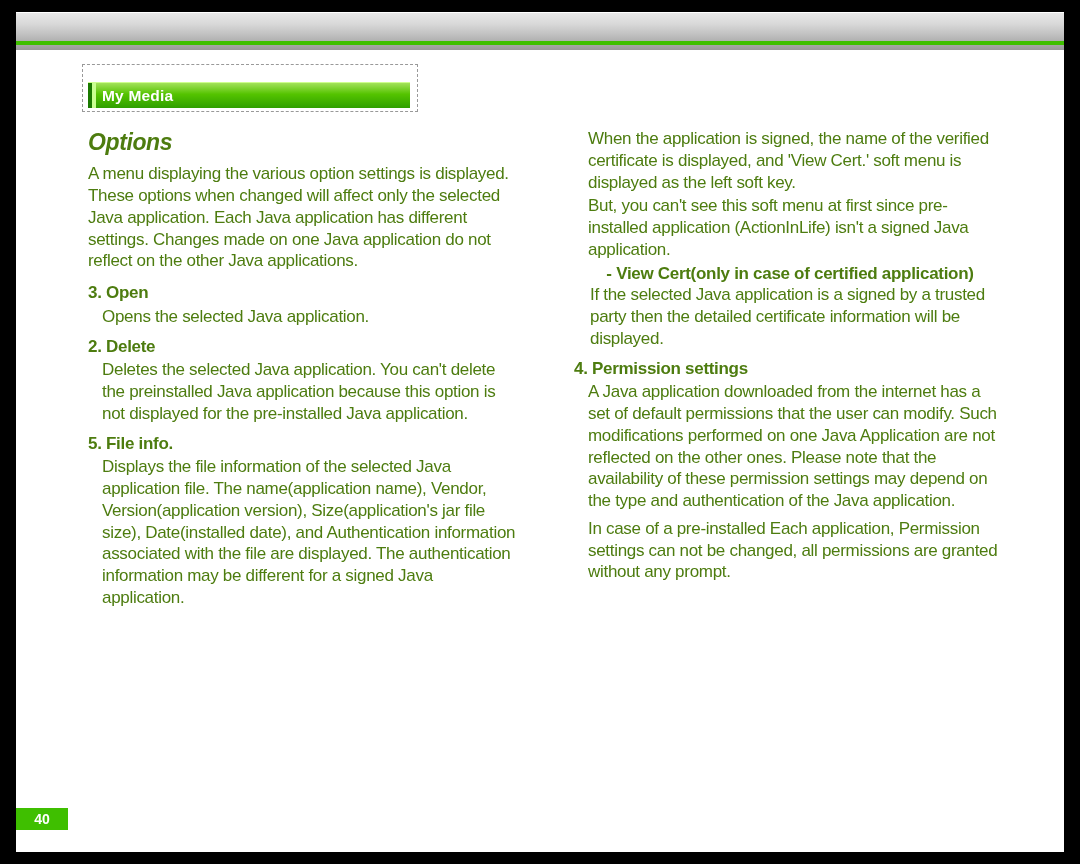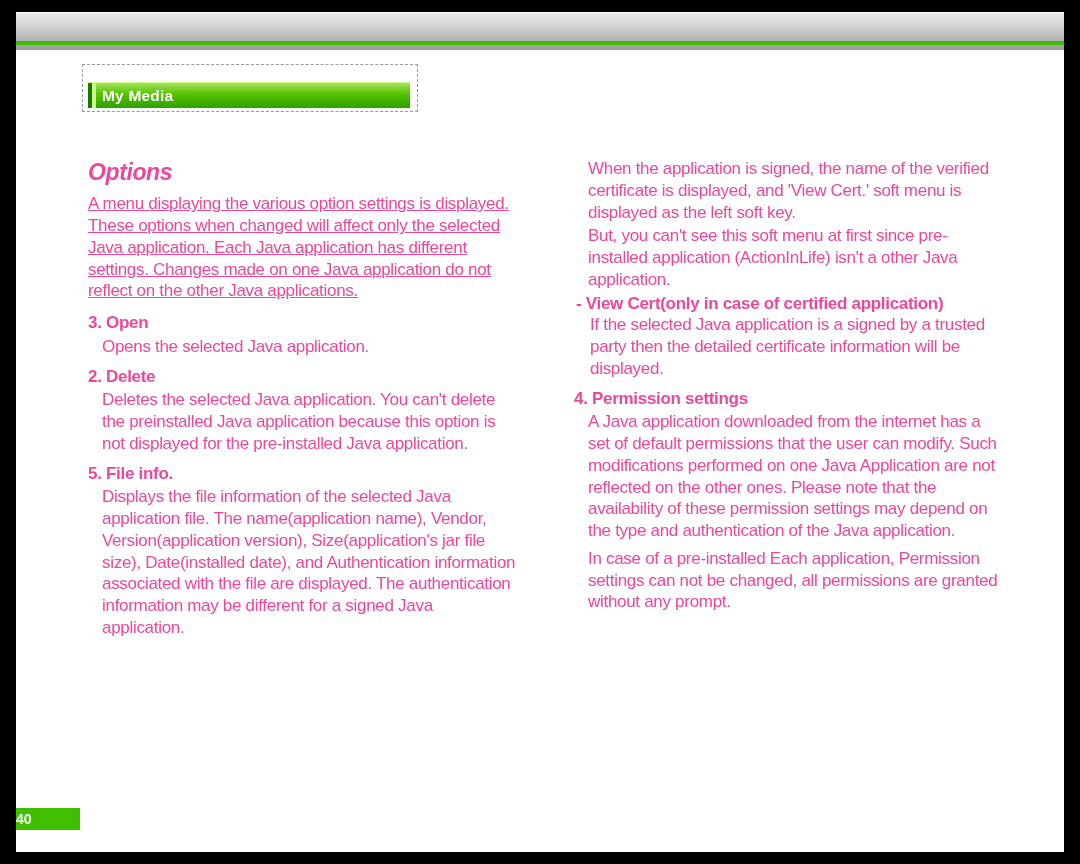--- a/index.html
+++ b/index.html
@@ -60,68 +60,68 @@
     letter-spacing: 0.2px;
   }
   .content {
     position: absolute;
     left: 72px;
     right: 60px;
     top: 116px;
     bottom: 60px;
     display: flex;
     gap: 56px;
-    color: #ec4899;
+    color: #4d7c0f;
     font-size: 17px;
     line-height: 1.28;
     letter-spacing: -0.3px;
-    margin-top: 30px;
   }
   .col { flex: 1 1 0; }
   .heading {
     font-size: 23px;
     font-style: italic;
     font-weight: bold;
     margin-bottom: 6px;
     letter-spacing: -0.4px;
   }
-  .intro { margin-bottom: 10px; text-decoration: underline; }
+  .intro { margin-bottom: 10px; }
   .item-head {
     font-weight: bold;
     margin-top: 8px;
     margin-bottom: 2px;
   }
   .item-body {
     margin-left: 14px;
     margin-bottom: 6px;
   }
   .sub-head {
     font-weight: bold;
     margin-left: 2px;
+    text-align: center;
   }
   .sub-body {
     margin-left: 16px;
     margin-bottom: 2px;
   }
   .para {
     margin-left: 14px;
     margin-bottom: 2px;
   }
   .pagebadge {
     position: absolute;
     left: 0;
     bottom: 22px;
-    width: 64px;
+    width: 52px;
     height: 22px;
     background: #3fbf00;
     color: #fff;
     font-weight: bold;
     display: flex;
     align-items: center;
-    justify-content: flex-start;
+    justify-content: center;
     font-size: 14px;
   }
 </style>
 </head>
 <body>
 
 <div class="page">
   <div class="topbar">
     <div class="green-rule"></div>
   </div>
@@ -143,21 +143,21 @@
 
       <div class="item-head">2. Delete</div>
       <div class="item-body">Deletes the selected Java application. You can't delete the preinstalled Java application because this option is not displayed for the pre-installed Java application.</div>
 
       <div class="item-head">5. File info.</div>
       <div class="item-body">Displays the file information of the selected Java application file. The name(application name), Vendor, Version(application version), Size(application's jar file size), Date(installed date), and Authentication information associated with the file are displayed. The authentication information may be different for a signed Java application.</div>
     </div>
 
     <div class="col">
       <div class="para">When the application is signed, the name of the verified certificate is displayed, and 'View Cert.' soft menu is displayed as the left soft key.</div>
-      <div class="para">But, you can't see this soft menu at first since pre-installed application (ActionInLife) isn't a other Java application.</div>
+      <div class="para">But, you can't see this soft menu at first since pre-installed application (ActionInLife) isn't a signed Java application.</div>
 
       <div class="sub-head">- View Cert(only in case of certified application)</div>
       <div class="sub-body">If the selected Java application is a signed by a trusted party then the detailed certificate information will be displayed.</div>
 
       <div class="item-head">4. Permission settings</div>
       <div class="item-body">A Java application downloaded from the internet has a set of default permissions that the user can modify. Such modifications performed on one Java Application are not reflected on the other ones. Please note that the availability of these permission settings may depend on the type and authentication of the Java application.</div>
       <div class="item-body">In case of a pre-installed Each application, Permission settings can not be changed, all permissions are granted without any prompt.</div>
     </div>
   </div>
 

